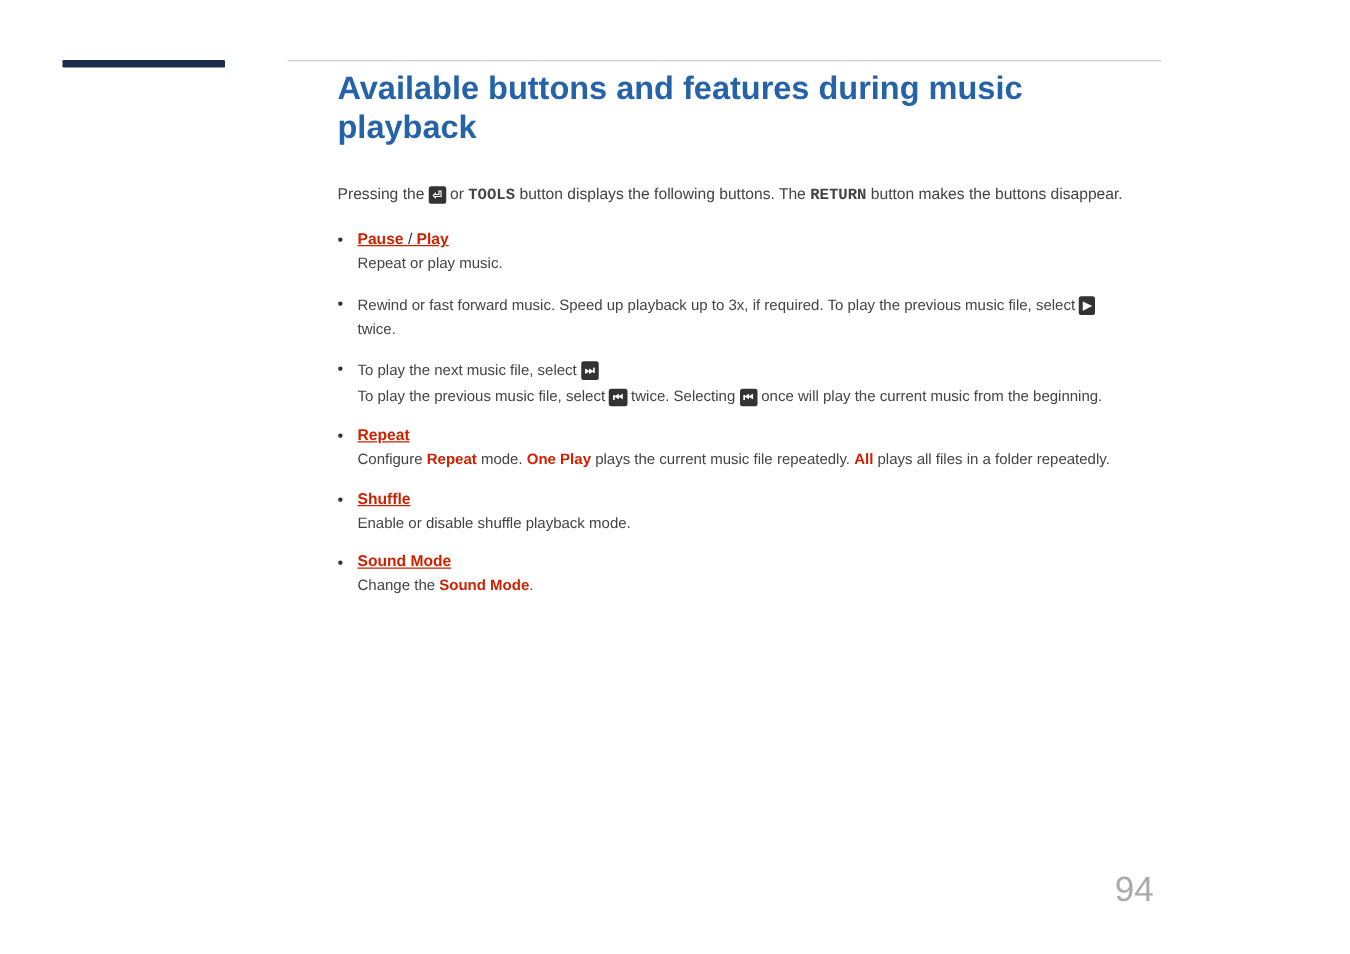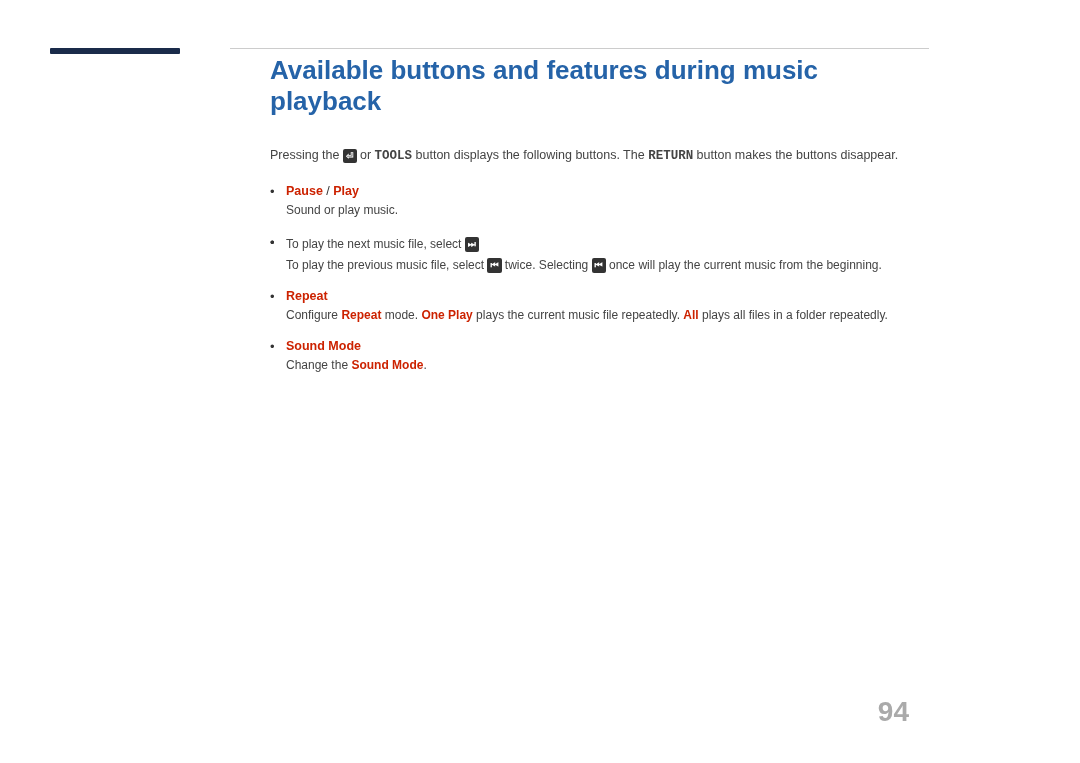--- a/index.html
+++ b/index.html
@@ -97,20 +97,21 @@
       top: 0;
       color: #333333;
       font-size: 13px;
     }
 
     .item-title {
       font-weight: bold;
       color: #cc2200;
       font-size: 12.5px;
       margin-bottom: 3px;
+      text-decoration: underline;
     }
 
     .item-title .separator {
       color: #333333;
       font-weight: normal;
     }
 
     .item-desc {
       font-size: 12px;
       color: #444444;
@@ -131,24 +132,24 @@
       padding: 1px 3px;
       border-radius: 2px;
       vertical-align: middle;
       font-weight: bold;
       line-height: 1.4;
     }
 
     .page-number {
       position: absolute;
       bottom: 35px;
-      right: 50px;
+      right: 36px;
       font-size: 28px;
       color: #aaaaaa;
-      font-weight: 700;
+      font-weight: 400;
       text-align: center;
     }
   </style>
 </head>
 <body>
 
 <div class="page-container">
 
   <div class="sidebar">
     <div class="sidebar-bar"></div>
@@ -164,45 +165,56 @@
       Pressing the <span class="icon-inline">⏎</span> or <span class="btn-label">TOOLS</span> button displays the following buttons. The <span class="btn-label">RETURN</span> button makes the buttons disappear.
     </p>
 
     <ul class="bullet-list">
 
       <li>
         <div class="item-title">
           Pause <span class="separator">/</span> Play
         </div>
         <div class="item-desc">
-          Sound or play music.
-        </div>
-      </li>
-
-      <li>
+          Repeat or play music.
+        </div>
+      </li>
+
+      <li>
+        <div class="item-desc">
+          Rewind or fast forward music. Speed up playback up to 3x, if required. To play the previous music file, select <span class="icon-inline">▶</span> twice.
+        </div>
       </li>
 
       <li>
         <div class="item-desc">
           To play the next music file, select <span class="icon-inline">⏭</span>
         </div>
         <div class="item-desc">
           To play the previous music file, select <span class="icon-inline">⏮</span> twice. Selecting <span class="icon-inline">⏮</span> once will play the current music from the beginning.
         </div>
       </li>
 
       <li>
         <div class="item-title">
           Repeat
         </div>
         <div class="item-desc">
           Configure <span class="highlight-red">Repeat</span> mode. <span class="highlight-red">One Play</span> plays the current music file repeatedly. <span class="highlight-red">All</span> plays all files in a folder repeatedly.
         </div>
       </li>
 
+      <li>
+        <div class="item-title">
+          Shuffle
+        </div>
+        <div class="item-desc">
+          Enable or disable shuffle playback mode.
+        </div>
+      </li>
 
       <li>
         <div class="item-title">
           Sound Mode
         </div>
         <div class="item-desc">
           Change the <span class="highlight-red">Sound Mode</span>.
         </div>
       </li>
 

